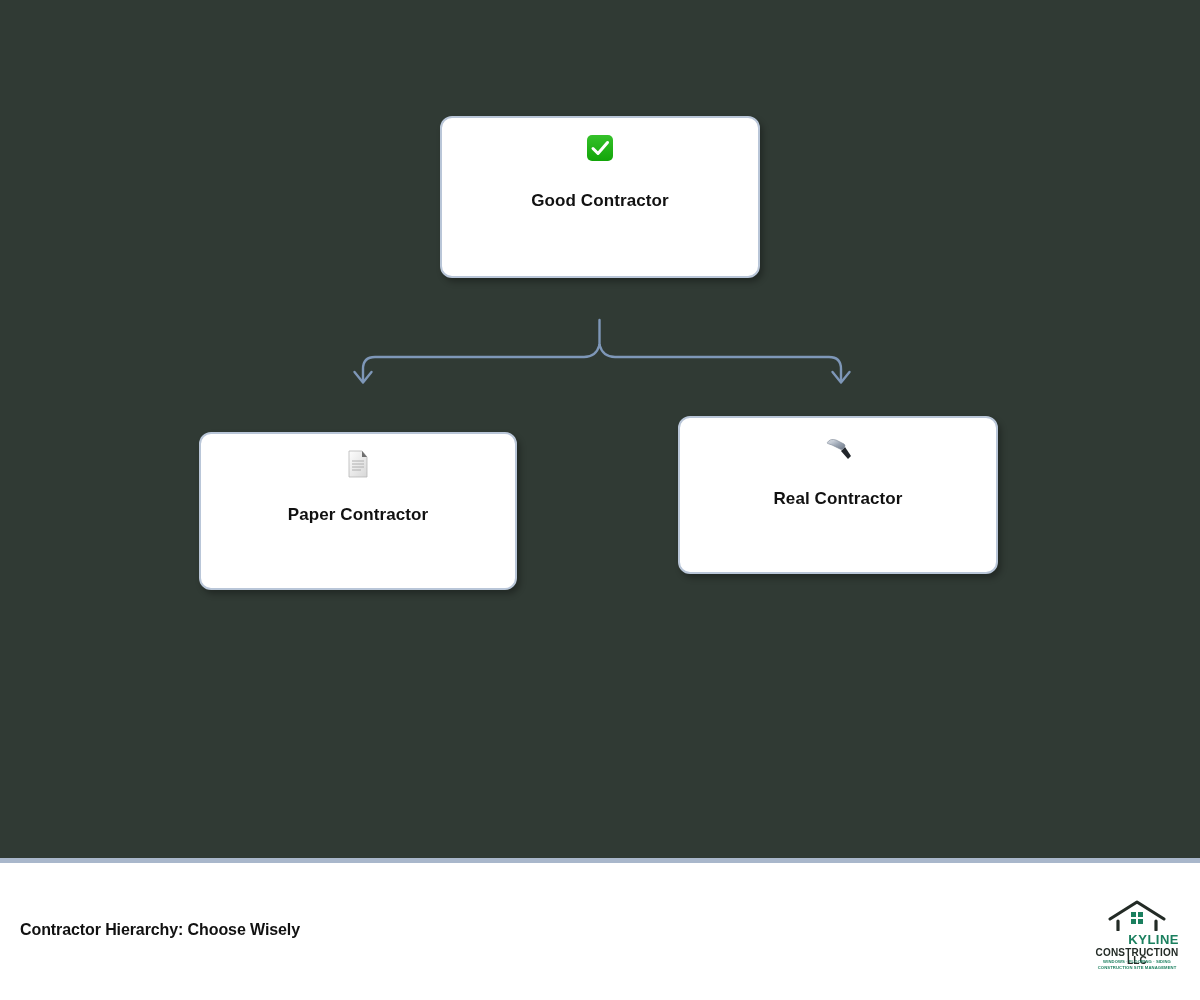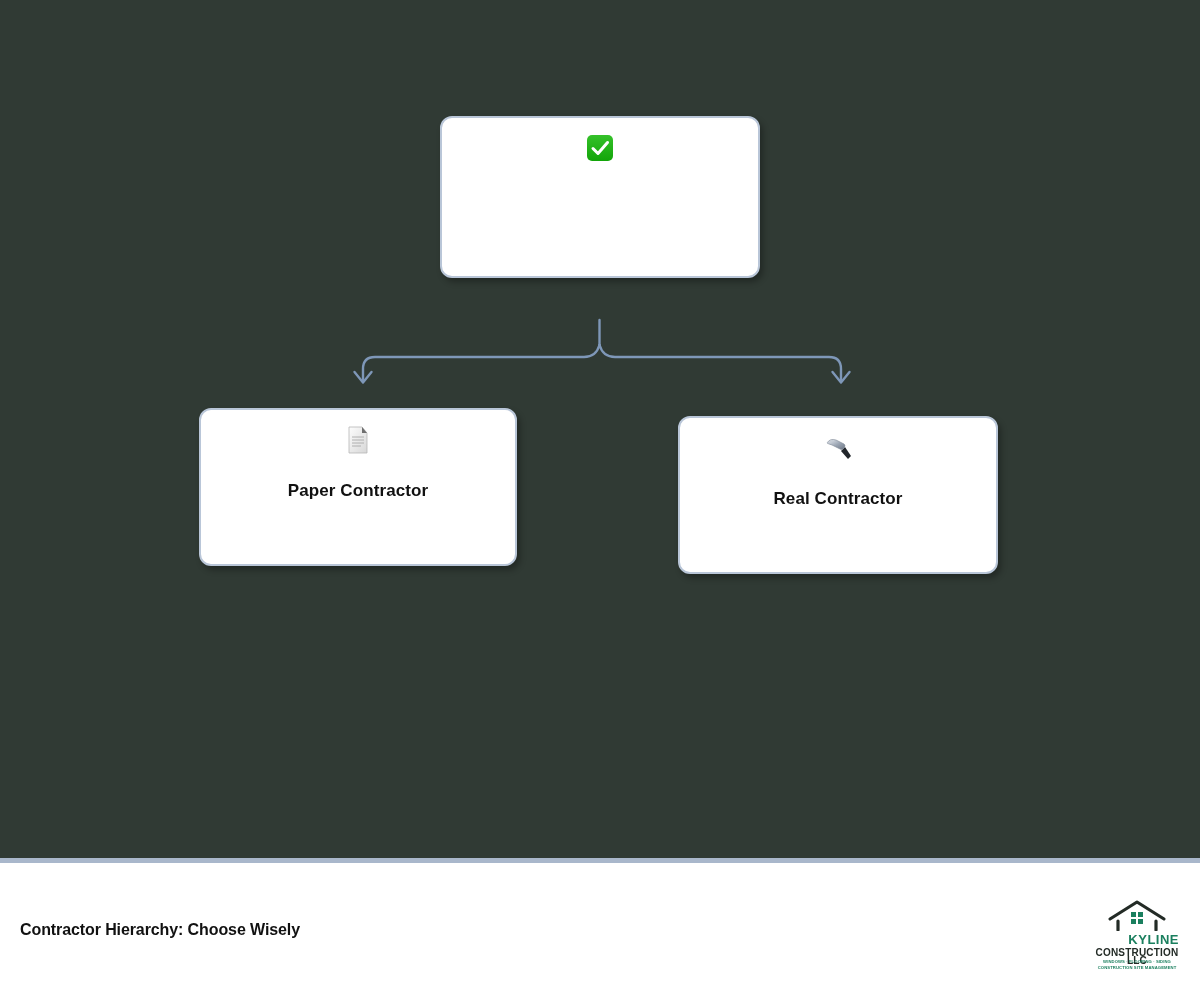--- a/index.html
+++ b/index.html
@@ -55,21 +55,21 @@
     box-sizing: border-box;
   }
   .node-root {
     left: 440px;
     top: 116px;
     width: 320px;
     height: 162px;
   }
   .node-left {
     left: 199px;
-    top: 408px;
+    top: 432px;
     width: 318px;
     height: 158px;
   }
   .node-right {
     left: 678px;
     top: 416px;
     width: 320px;
     height: 158px;
   }
   .node-icon {
@@ -192,20 +192,21 @@
           <defs>
             <linearGradient id="gchk" x1="0" y1="0" x2="0" y2="1">
               <stop offset="0%" stop-color="#35c12a"></stop>
               <stop offset="100%" stop-color="#12a509"></stop>
             </linearGradient>
           </defs>
           <rect x="1" y="1" width="26" height="26" rx="5" ry="5" fill="url(#gchk)"></rect>
           <path d="M 7 14.5 L 12 19.5 L 21.5 8.5" stroke="#ffffff" stroke-width="3" fill="none" stroke-linecap="round" stroke-linejoin="round"></path>
         </svg>
       </div>
+      <div class="node-label">Good Contractor</div>
     </div>
 
     <div class="node node-left">
       <div class="node-icon">
         <svg width="24" height="28" viewBox="0 0 24 28">
           <defs>
             <linearGradient id="gpg" x1="0" y1="0" x2="1" y2="1">
               <stop offset="0%" stop-color="#fdfdfd"></stop>
               <stop offset="100%" stop-color="#d7d7d7"></stop>
             </linearGradient>

